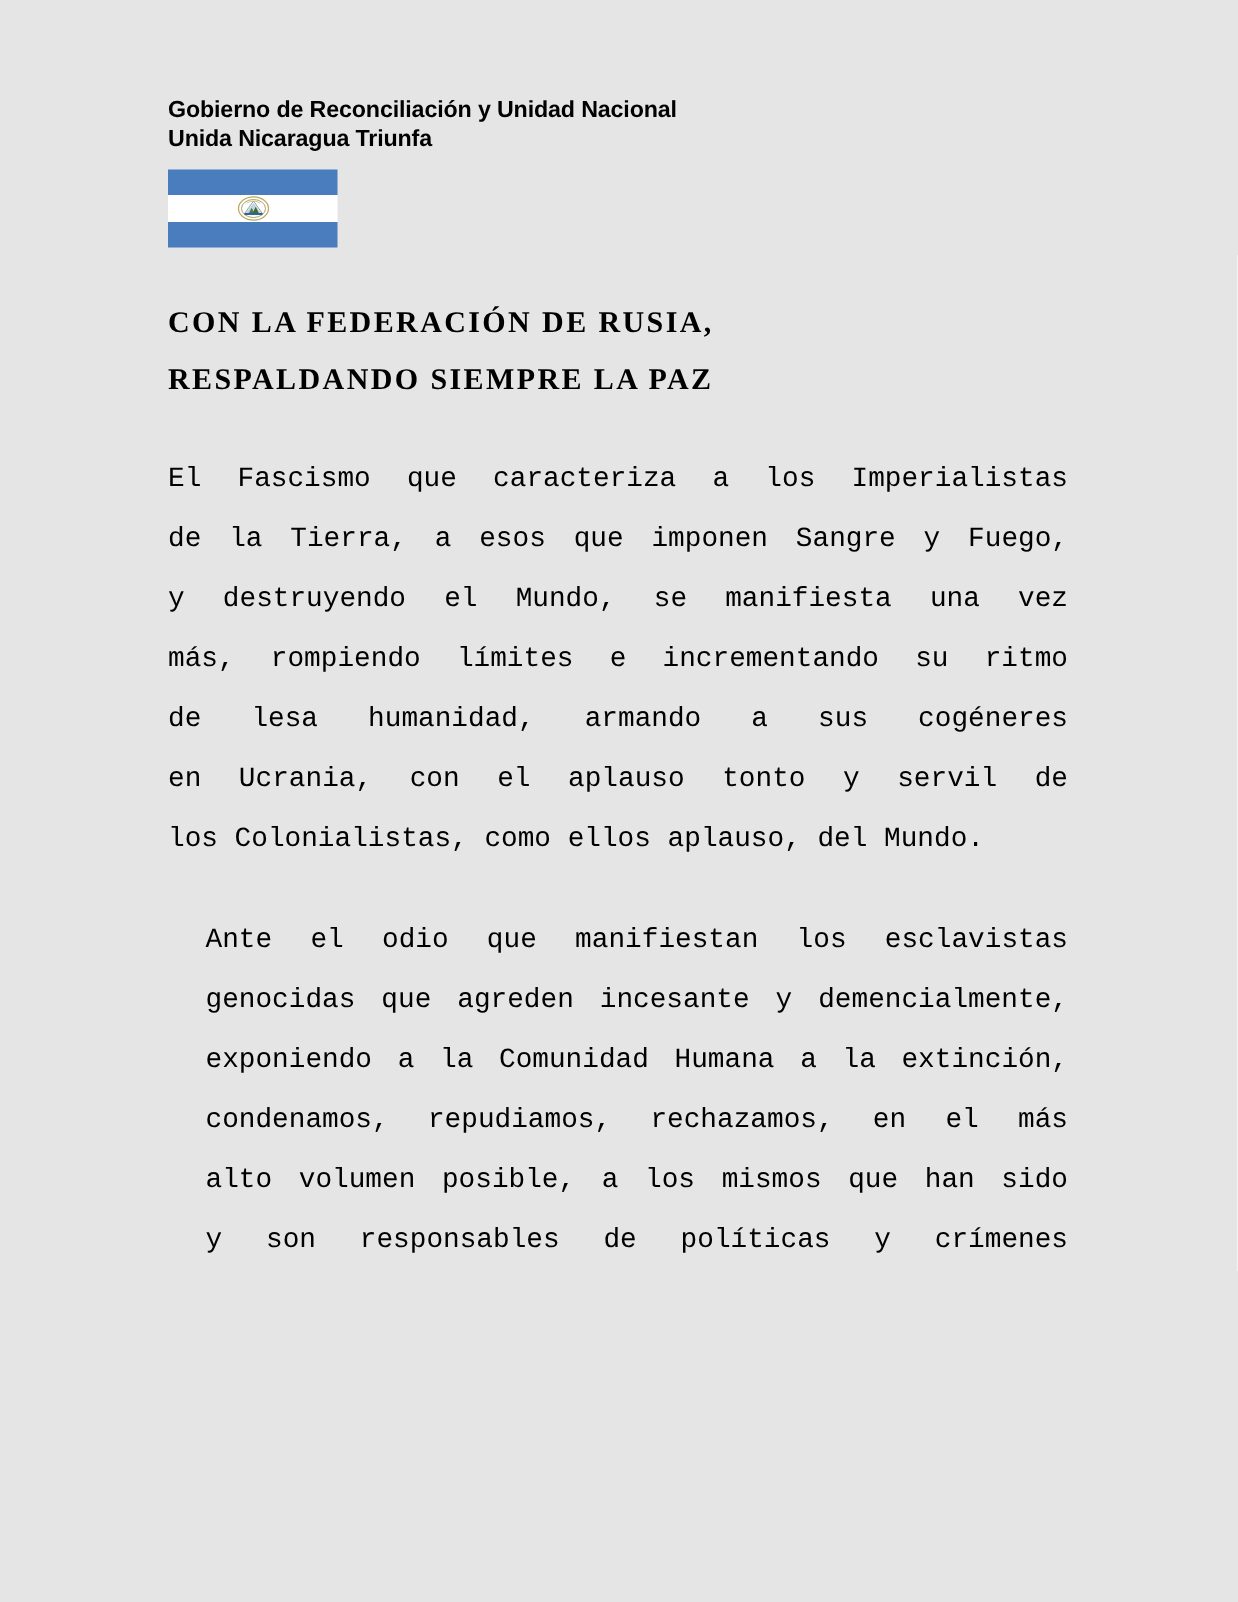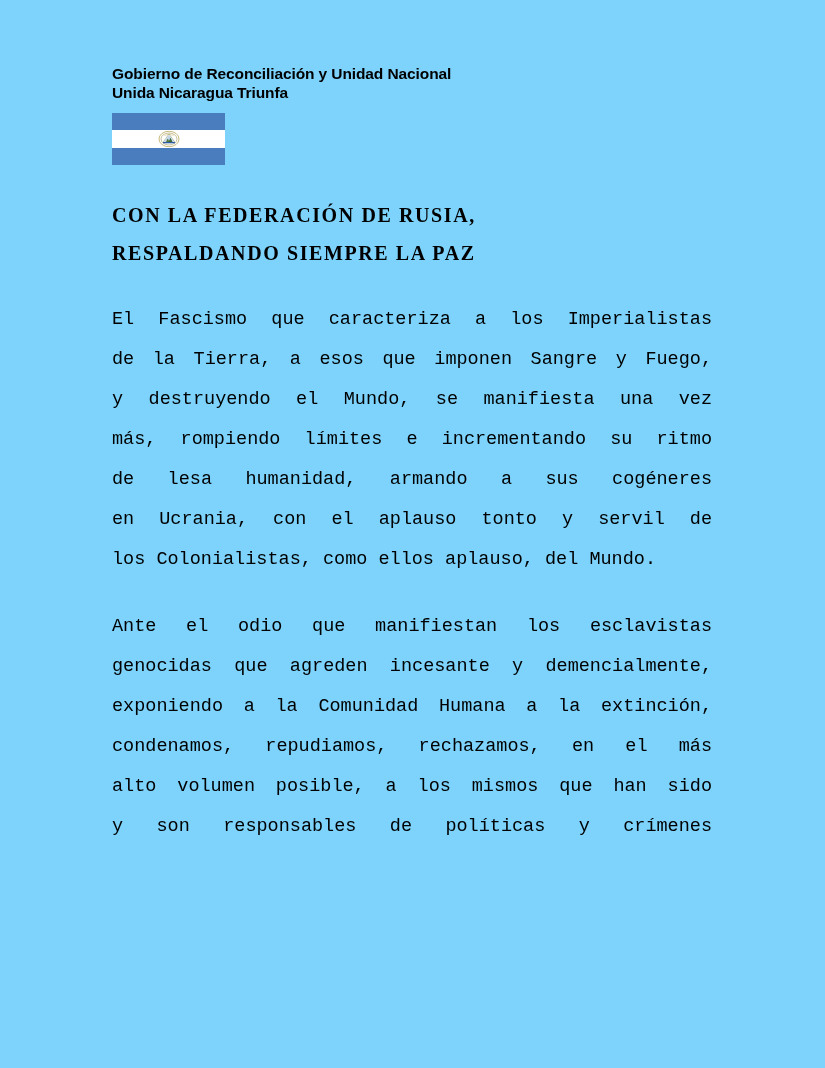--- a/index.html
+++ b/index.html
@@ -4,21 +4,21 @@
 <style>
   html, body {
     margin: 0;
     padding: 0;
     background: #ffffff;
   }
   .page {
     position: relative;
     width: 825px;
     height: 1068px;
-    background: #7dd3fc;
+    background: #e5e5e5;
     overflow: hidden;
     font-family: "Liberation Sans", sans-serif;
   }
 
   
   .letterhead {
     position: absolute;
     left: 112px;
     top: 64px;
     width: 620px;
@@ -85,21 +85,21 @@
   .para {
     font-family: "Liberation Mono", "DejaVu Sans Mono", monospace;
     font-weight: normal;
     font-size: 18.5px;
     line-height: 40px;
     color: #000000;
     text-align: justify;
     text-justify: inter-word;
     margin: 0 0 27px 0;
   }
-  .para:last-child { margin-bottom: 0; }
+  .para:last-child { margin-bottom: 0; margin-left: 25px; }
   
   .para .ln {
     display: block;
     text-align: justify;
     text-align-last: justify;
     white-space: normal;
   }
   .para .ln.last {
     text-align: left;
     text-align-last: left;

